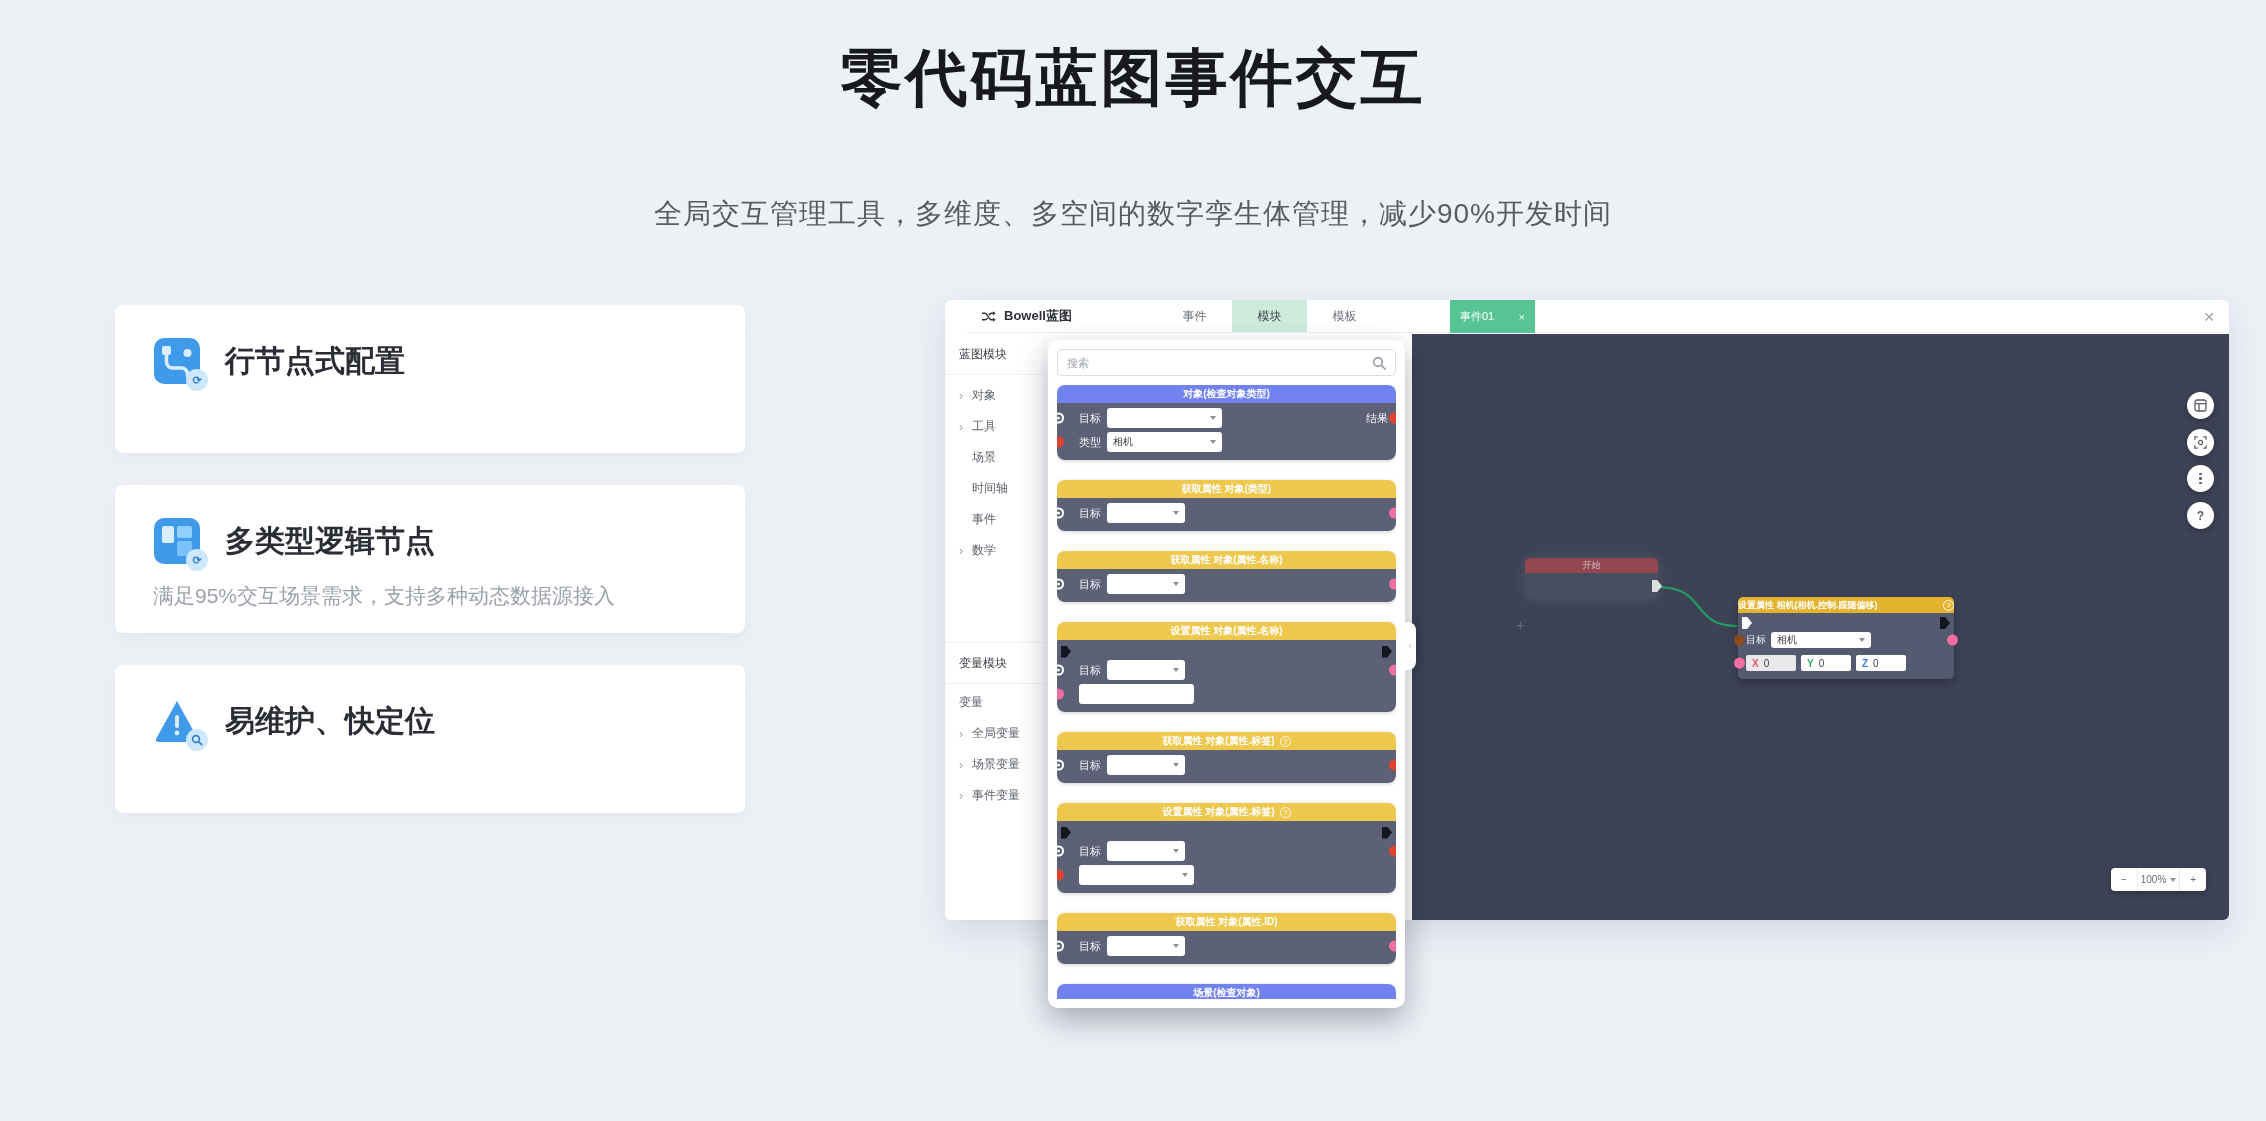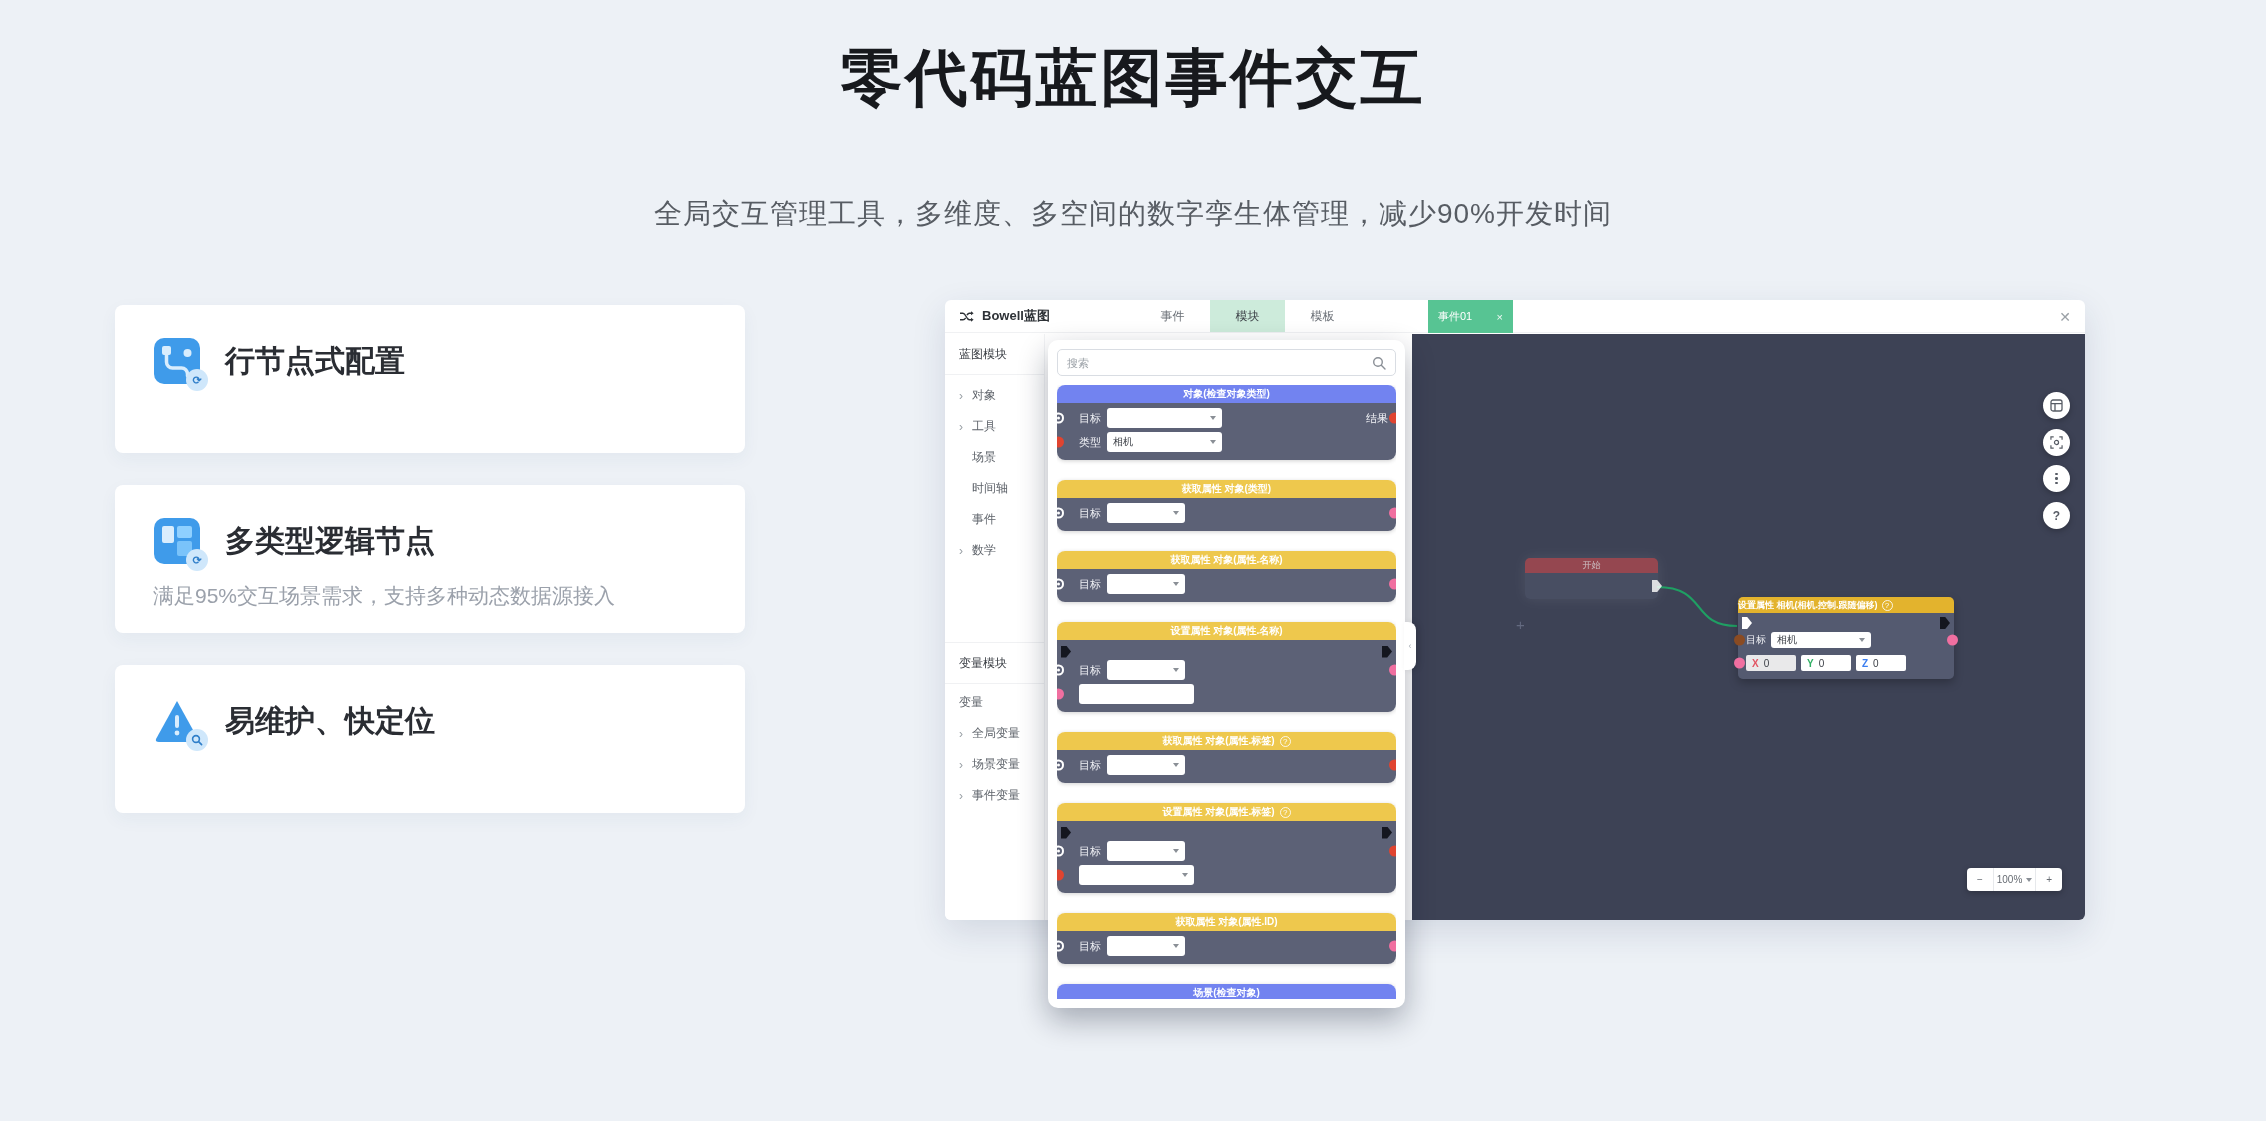--- a/index.html
+++ b/index.html
@@ -23,22 +23,22 @@
     box-shadow:0 6px 18px rgba(40,70,120,.05); }
   .fc-head { display:flex; align-items:center; gap:24px; }
   .fc-icon { width:48px; height:48px; position:relative; flex:0 0 auto; }
   .fc-title { font-size:30px; font-weight:600; color:#2a2d33; }
   .fc-desc { margin-top:17px; font-size:21px; color:#9ba1ab; }
   .badge { position:absolute; right:-7px; bottom:-6px; width:22px; height:22px;
     border-radius:50%; background:#cfe7fb; display:flex; align-items:center;
     justify-content:center; font-size:11px; color:#2f7ec9; font-weight:700; }
 
   
-  .app { position:absolute; left:945px; top:300px; width:1140px; height:620px;
-    background:#fff; border-radius:6px; box-shadow:0 12px 34px rgba(30,50,90,.13); }
+  .app { position:absolute; left:945px; top:300px; width:1284px; height:620px;
+    background:#fff; border-radius:6px; box-shadow:0 12px 34px rgba(30,50,90,.13);padding-left:22px; }
   .app-header { position:relative; height:33px; display:flex; align-items:stretch;
     border-bottom:1px solid #f0f1f3; }
   .logo { display:flex; align-items:center; gap:8px; padding:0 14px; width:190px; }
   .logo-text { font-size:13px; color:#2e3237; font-weight:700; }
   .app-tab { width:75px; display:flex; align-items:center; justify-content:center;
     font-size:12px; color:#6a6f76; cursor:pointer; }
   .app-tab.active { background:#cdebdb; color:#3f444a; }
   .doc-tab { position:absolute; left:483px; top:0; height:33px; width:85px;
     background:#57c493; color:#fff; font-size:11px; display:flex; align-items:center;
     justify-content:space-between; padding:0 10px; }
@@ -68,21 +68,21 @@
 
   .start-node { position:absolute; left:113px; top:224px; width:133px; opacity:.82;
     border-radius:5px; box-shadow:0 0 14px rgba(255,255,255,.10); }
   .start-head { height:15px; background:#a9494f; border-radius:5px 5px 0 0;
     color:#ead9da; font-size:9px; display:flex; align-items:center; justify-content:center; }
   .start-body { position:relative; height:26px; background:#4b5166; border-radius:0 0 5px 5px; }
 
   .set-node { position:absolute; left:326px; top:263px; width:216px; border-radius:5px;
     box-shadow:0 4px 10px rgba(0,0,0,.25); }
   .set-head { height:16px; background:#e3b32d; border-radius:5px 5px 0 0; color:#fff;
-    font-size:9px; font-weight:700; display:flex; align-items:center; justify-content:flex-start; gap:4px; }
+    font-size:9px; font-weight:700; display:flex; align-items:center; justify-content:space-between; gap:4px; }
   .set-body { position:relative; background:#545a70; border-radius:0 0 5px 5px; padding:2px 8px 6px; }
   .set-row { position:relative; display:flex; align-items:center; gap:5px; height:20px; }
   .set-row.flow { height:12px; margin:2px 0 1px; }
   .axis-box { height:16px; border-radius:2px; background:#fff; display:flex; align-items:center;
     gap:5px; padding:0 6px; font-size:10px; width:50px; }
   .axis-box.gray { background:#e9e9ea; }
   .axis-k.x { color:#e25563; font-weight:700; } .axis-k.y { color:#2faf63; font-weight:700; }
   .axis-k.z { color:#3b7ef0; font-weight:700; } .axis-v { color:#3a3e45; }
 
   .fab { position:absolute; right:15px; width:27px; height:27px; border-radius:50%;

